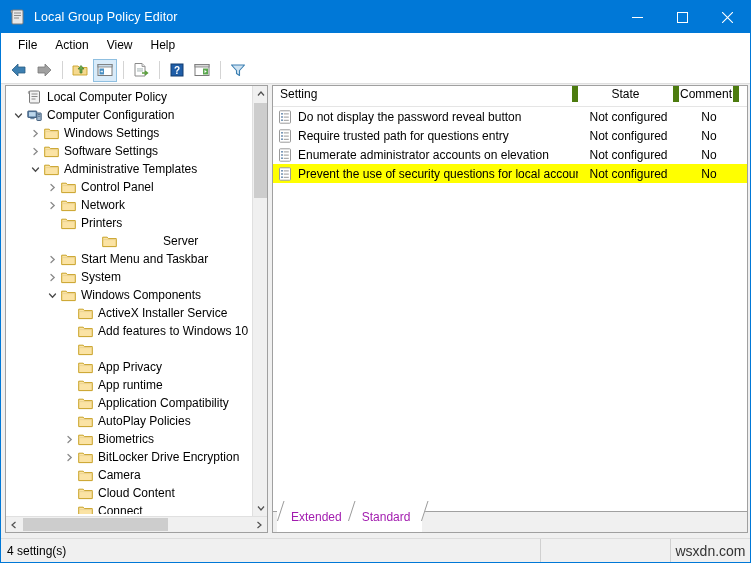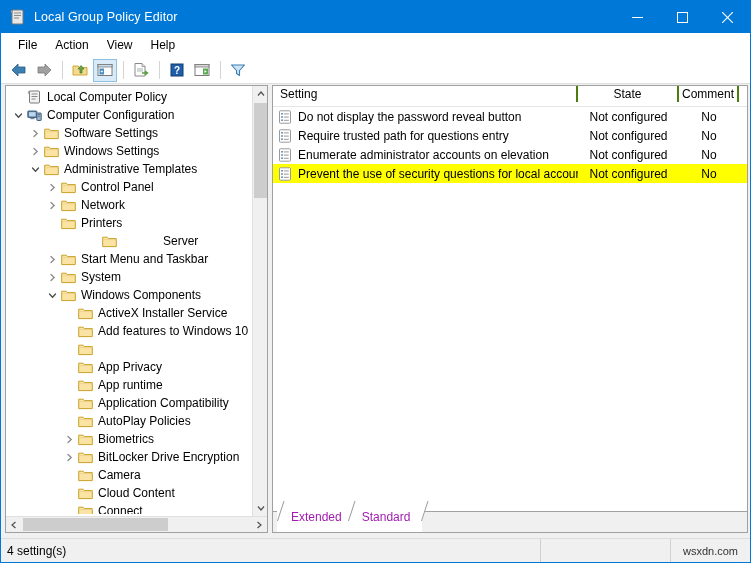--- a/index.html
+++ b/index.html
@@ -191,21 +191,21 @@
     display: flex;
     background: #ffffff;
     border-bottom: 1px solid #e5e5e5;
     font-size: 12px;
     color: #000;
     flex: 0 0 21px;
   }
   .col {
     display: flex;
     align-items: center;
-    border-right: 2px solid #4d7c0f;
+    border-right: 6px solid #4d7c0f;
     padding-left: 7px;
     height: 16px;
     overflow: hidden;
   }
   .col.c-setting { width: 305px; }
   .col.c-state   { width: 101px; justify-content: center; padding-left: 0; }
   .col.c-comment { width: 60px; justify-content: center; padding-left: 0; }
 
   .list-body { flex: 1; position: relative; }
   .list-row {
@@ -295,21 +295,21 @@
   .status-pane {
     height: 24px;
     display: flex;
     align-items: center;
     font-size: 12px;
     color: #000;
     padding-left: 6px;
   }
   .sp1 { width: 540px; border-right: 1px solid #d0d0d0; }
   .sp2 { width: 130px; border-right: 1px solid #d0d0d0; }
-  .sp3 { flex: 1; justify-content: center; padding-left: 0; color: #333; font-size: 11px; }
+  .sp3 { flex: 1; justify-content: center; padding-left: 0; color: #333; font-size: 14px; }
 
   .sz { display: block; }
 </style>
 </head>
 <body>
 
 <div class="window">
 
   <div class="titlebar">
     <span class="title-icon">
@@ -447,35 +447,35 @@
               <svg width="9" height="9" viewBox="0 0 9 9">
                 <path d="M3 1.5 L6.2 4.5 L3 7.5" stroke="#8a8a8a" stroke-width="1.3" fill="none" stroke-linecap="round"></path>
               </svg>
             </span>
             <span class="ficon">
               <svg width="15" height="13" viewBox="0 0 15 13">
                 <path d="M0.7 2.2 L5.2 2.2 L6.4 3.6 L14.3 3.6 L14.3 11.6 L0.7 11.6 Z" fill="#fbe3a4" stroke="#c9a227" stroke-width="1"></path>
                 <path d="M0.7 4.6 L14.3 4.6" stroke="#e6cf8e" stroke-width=".7"></path>
               </svg>
             </span>
+            <span class="lbl">Windows Settings</span>
+          </div>
+          <div class="tree-row" style="padding-left: 21px;">
+            <span class="chev">
+              <svg width="9" height="9" viewBox="0 0 9 9">
+                <path d="M3 1.5 L6.2 4.5 L3 7.5" stroke="#8a8a8a" stroke-width="1.3" fill="none" stroke-linecap="round"></path>
+              </svg>
+            </span>
+            <span class="ficon">
+              <svg width="15" height="13" viewBox="0 0 15 13">
+                <path d="M0.7 2.2 L5.2 2.2 L6.4 3.6 L14.3 3.6 L14.3 11.6 L0.7 11.6 Z" fill="#fbe3a4" stroke="#c9a227" stroke-width="1"></path>
+                <path d="M0.7 4.6 L14.3 4.6" stroke="#e6cf8e" stroke-width=".7"></path>
+              </svg>
+            </span>
             <span class="lbl">Software Settings</span>
-          </div>
-          <div class="tree-row" style="padding-left: 21px;">
-            <span class="chev">
-              <svg width="9" height="9" viewBox="0 0 9 9">
-                <path d="M3 1.5 L6.2 4.5 L3 7.5" stroke="#8a8a8a" stroke-width="1.3" fill="none" stroke-linecap="round"></path>
-              </svg>
-            </span>
-            <span class="ficon">
-              <svg width="15" height="13" viewBox="0 0 15 13">
-                <path d="M0.7 2.2 L5.2 2.2 L6.4 3.6 L14.3 3.6 L14.3 11.6 L0.7 11.6 Z" fill="#fbe3a4" stroke="#c9a227" stroke-width="1"></path>
-                <path d="M0.7 4.6 L14.3 4.6" stroke="#e6cf8e" stroke-width=".7"></path>
-              </svg>
-            </span>
-            <span class="lbl">Windows Settings</span>
           </div>
           <div class="tree-row" style="padding-left: 21px;">
             <span class="chev">
               <svg width="9" height="9" viewBox="0 0 9 9">
                 <path d="M1.5 3 L4.5 6.2 L7.5 3" stroke="#4a4a4a" stroke-width="1.3" fill="none" stroke-linecap="round"></path>
               </svg>
             </span>
             <span class="ficon">
               <svg width="15" height="13" viewBox="0 0 15 13">
                 <path d="M0.7 2.2 L5.2 2.2 L6.4 3.6 L14.3 3.6 L14.3 11.6 L0.7 11.6 Z" fill="#fbe3a4" stroke="#c9a227" stroke-width="1"></path>

